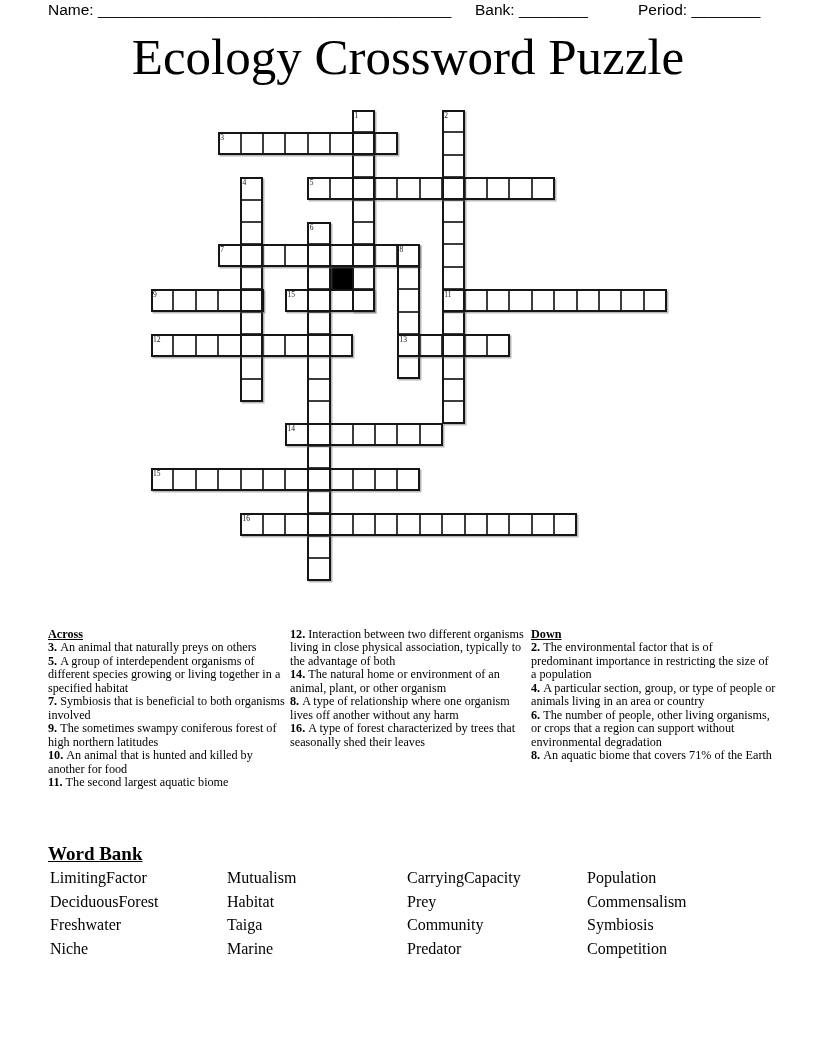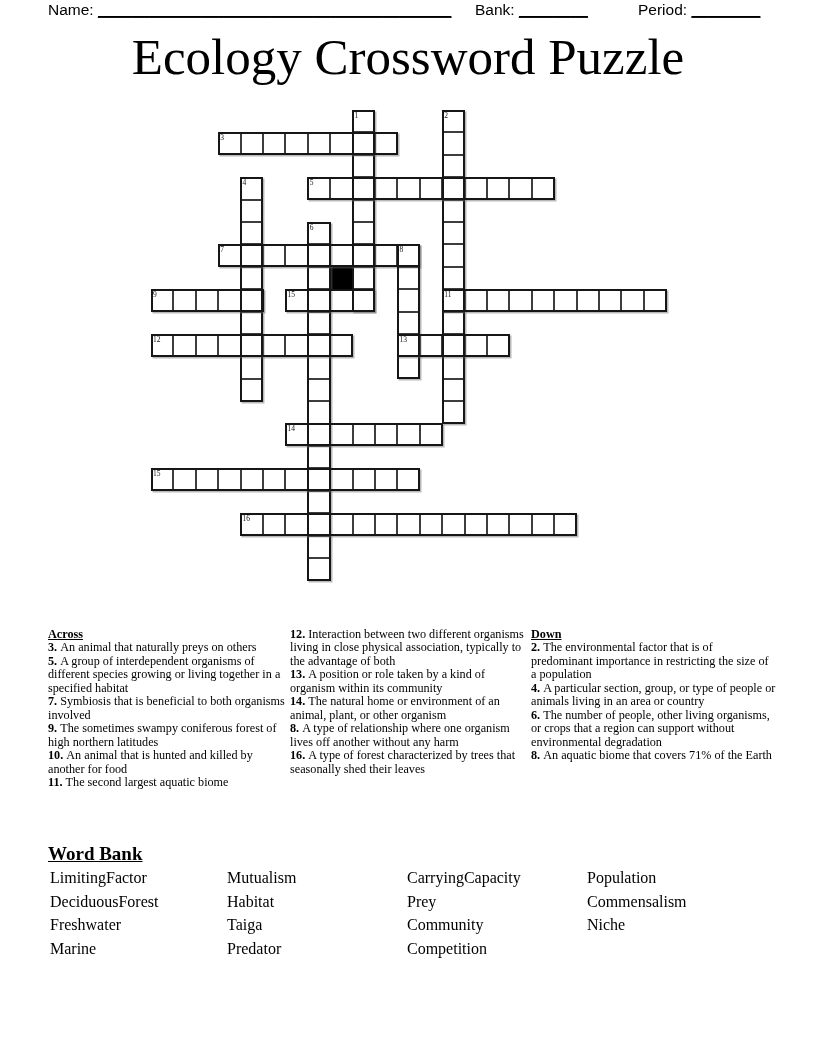--- a/index.html
+++ b/index.html
@@ -2,21 +2,21 @@
 <html><head>
 <meta charset="utf-8">
 <style>
   html,body{margin:0;padding:0;background:#fff;}
   body{width:816px;height:1056px;position:relative;overflow:hidden;
        font-family:"Liberation Serif",serif;color:#000;}
   .abs{position:absolute;}
   
   .hdr{font-family:"Liberation Sans",sans-serif;font-size:15.5px;white-space:nowrap;
        top:1px;line-height:18px;}
-  .blank{letter-spacing:0;text-decoration:underline;}
+  .blank{letter-spacing:0;}
   
   .title{top:28px;left:0;width:816px;text-align:center;font-size:51px;line-height:58px;
          font-family:"Liberation Serif",serif;font-weight:400;}
   
   .cw-cell{position:absolute;width:22.4px;height:22.4px;box-sizing:border-box;
            background:#fff;border:1px solid #3d3d3d;}
   .cw-black{position:absolute;width:22.4px;height:22.4px;box-sizing:border-box;
             background:#000;border:1px solid #000;}
   .cw-word{position:absolute;box-sizing:border-box;border:2px solid #161616;
            background:transparent;pointer-events:none;
@@ -222,21 +222,20 @@
   <div class="clue-head">Across</div>
 <div class="clue"><b>3. </b>An animal that naturally preys on others</div>
     <div class="clue"><b>5. </b>A group of interdependent organisms of different species growing or living together in a specified habitat</div>
     <div class="clue"><b>7. </b>Symbiosis that is beneficial to both organisms involved</div>
     <div class="clue"><b>9. </b>The sometimes swampy coniferous forest of high northern latitudes</div>
     <div class="clue"><b>10. </b>An animal that is hunted and killed by another for food</div>
     <div class="clue"><b>11. </b>The second largest aquatic biome</div>
   </div>
 <div class="abs cluecol" style="left:290px;width:238px;" id="clues-col2">
     <div class="clue"><b>12. </b>Interaction between two different organisms living in close physical association, typically to the advantage of both</div>
-    <div class="clue"><b>13. </b>A position or role taken by a kind of organism within its community</div>
     <div class="clue"><b>14. </b>The natural home or environment of an animal, plant, or other organism</div>
     <div class="clue"><b>8. </b>A type of relationship where one organism lives off another without any harm</div>
     <div class="clue"><b>16. </b>A type of forest characterized by trees that seasonally shed their leaves</div>
   </div>
 <div class="abs cluecol" style="left:531px;width:246px;" id="clues-col3">
   <div class="clue-head">Down</div>
     <div class="clue"><b>2. </b>The environmental factor that is of predominant importance in restricting the size of a population</div>
     <div class="clue"><b>4. </b>A particular section, group, or type of people or animals living in an area or country</div>
     <div class="clue"><b>6. </b>The number of people, other living organisms, or crops that a region can support without environmental degradation</div>
     <div class="clue"><b>8. </b>An aquatic biome that covers 71% of the Earth</div>
@@ -248,17 +247,18 @@
     <span>Mutualism</span>
     <span>CarryingCapacity</span>
     <span>Population</span>
     <span>DeciduousForest</span>
     <span>Habitat</span>
     <span>Prey</span>
     <span>Commensalism</span>
     <span>Freshwater</span>
     <span>Taiga</span>
     <span>Community</span>
+    <span>Symbiosis</span>
     <span>Niche</span>
     <span>Marine</span>
     <span>Predator</span>
     <span>Competition</span>
   </div>
 
 </body></html>

